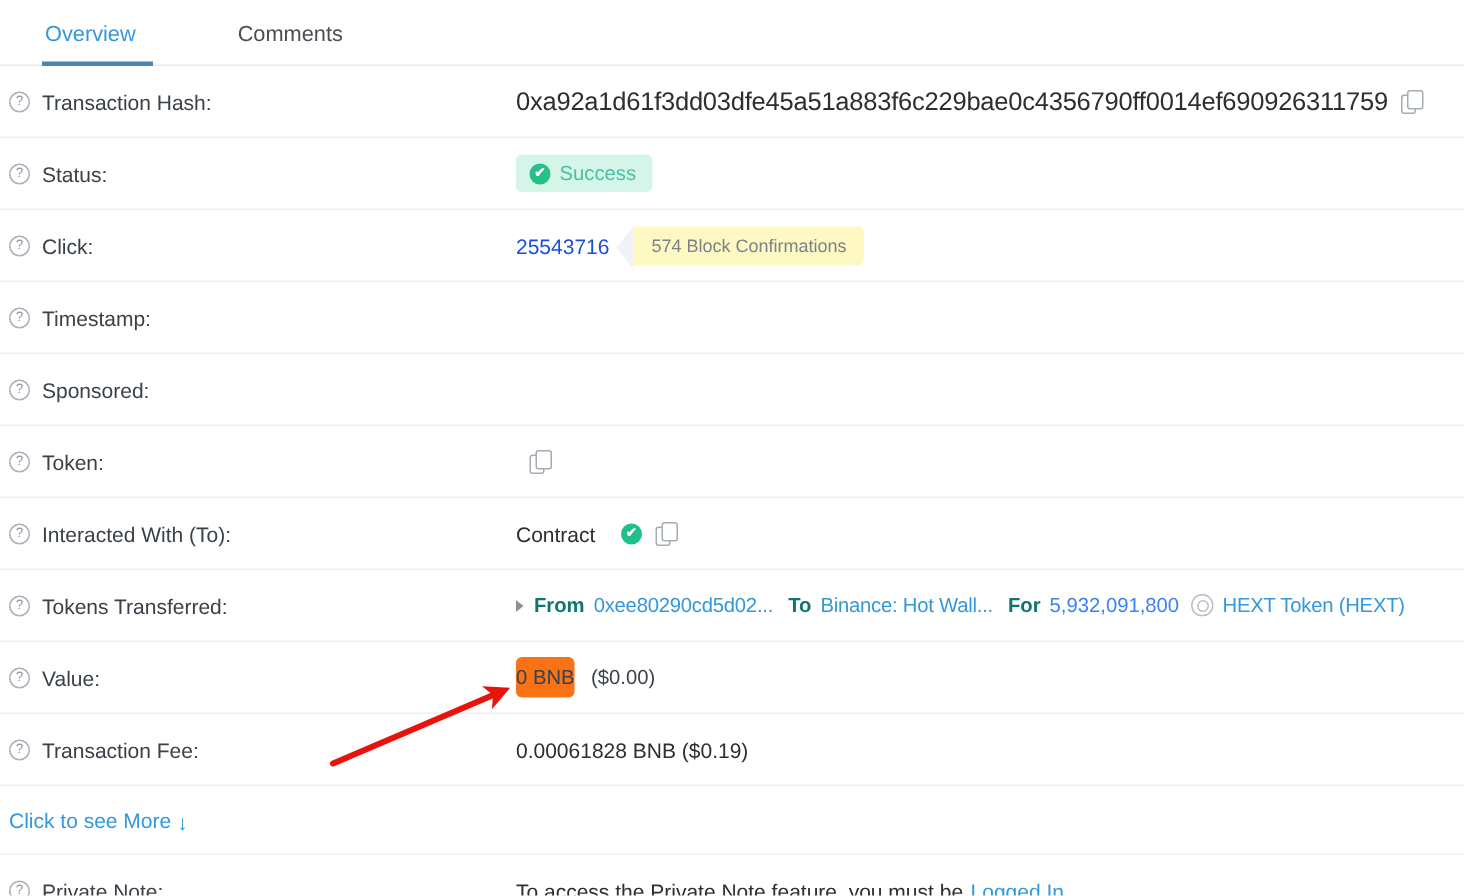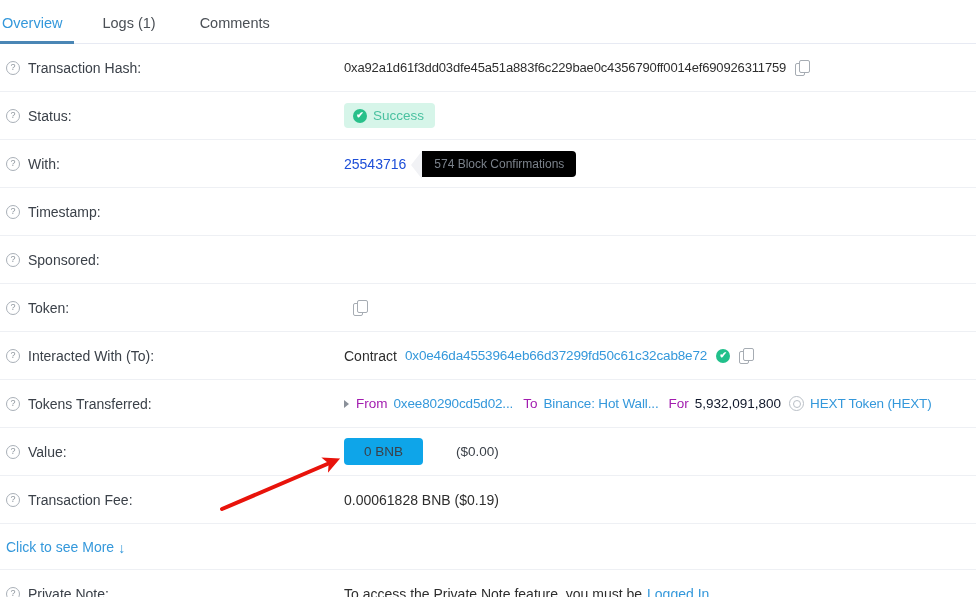--- a/index.html
+++ b/index.html
@@ -23,20 +23,21 @@
     border-bottom: 1px solid #e7eaf3;
   }
   .tab {
     position: relative;
     padding: 0 22px 13px 22px;
     font-size: 14.5px;
     color: #4a4f55;
     line-height: 1;
     cursor: pointer;
     white-space: nowrap;
+    margin-left: 28px;
   }
   .tab:first-child { padding-left: 2px; padding-right: 18px; }
   .tab.active { color: #3498db; font-weight: normal; }
   .tab.active::after {
     content: "";
     position: absolute;
     left: 0; right: 6px; bottom: -1px;
     height: 3px;
     background: #4a86b5;
   }
@@ -98,21 +99,21 @@
     position: absolute;
     border: 1.3px solid #a6acb3;
     border-radius: 2px;
   }
   .copy-icon::before { left: 0; top: 3px; width: 8px; height: 11px; background: #fff; }
   .copy-icon::after  { left: 4px; top: 0; width: 9px; height: 11px; background: #fff; }
 
   
   .mono-hash {
     font-family: "Liberation Sans", sans-serif;
-    font-size: 13px;
+    font-size: 17px;
     letter-spacing: -0.15px;
     color: #2e2e2e;
     white-space: nowrap;
   }
   .link {
     color: #3498db;
     text-decoration: none;
     cursor: pointer;
     white-space: nowrap;
   }
@@ -147,21 +148,21 @@
     line-height: 1;
     font-weight: bold;
   }
   .check-circle.verified { background: #21c08b; }
 
   
   .block-num { color: #1d4ed8; font-size: 14px; cursor: pointer; }
   .confirm-badge {
     position: relative;
     margin-left: 16px;
-    background: #000000;
+    background: #fef9c3;
     color: #7b828b;
     font-size: 12px;
     padding: 6px 12px 6px 12px;
     border-radius: 0 4px 4px 0;
     white-space: nowrap;
   }
   .confirm-badge::before {
     content: "";
     position: absolute;
     left: -11px; top: 0;
@@ -209,23 +210,23 @@
   }
   .caret-right {
     display: inline-block;
     width: 0; height: 0;
     border-top: 4px solid transparent;
     border-bottom: 4px solid transparent;
     border-left: 5px solid #8a9099;
     margin-right: 7px;
     flex: 0 0 5px;
   }
-  .tok-kw { font-weight: normal; color: #a21caf; margin-right: 6px; }
+  .tok-kw { font-weight: bold; color: #0f766e; margin-right: 6px; }
   .tok-kw.spaced { margin-left: 10px; }
-  .tok-val { color: #0f172a; margin-right: 8px; }
+  .tok-val { color: #3b82f6; margin-right: 8px; }
   .token-circle {
     display: inline-block;
     width: 15px; height: 15px;
     flex: 0 0 15px;
     border-radius: 50%;
     border: 1.5px solid #b9bfc6;
     margin-right: 6px;
     position: relative;
     background: #ffffff;
   }
@@ -234,28 +235,28 @@
     position: absolute;
     left: 3px; top: 3px;
     width: 6px; height: 6px;
     border-radius: 50%;
     border: 1.2px solid #b9bfc6;
   }
 
   
   .value-pill {
     display: inline-block;
-    background: #0ea5e9;
+    background: #f97316;
     color: #3b4149;
     font-size: 13.5px;
-    padding: 6px 20px;
+    padding: 6px 0;
     border-radius: 4px;
     margin-right: 11px;
   }
-  .muted { color: #3b4149; font-size: 13.5px; margin-left: 22px; }
+  .muted { color: #3b4149; font-size: 13.5px; }
 
   
   .see-more-row {
     display: flex;
     align-items: center;
     height: 46px;
     border-bottom: 1px solid #eef0f4;
     padding-left: 6px;
   }
   .see-more {
@@ -284,23 +285,20 @@
 </head>
 <body>
 
 <div class="page">
 
   <div class="tabs">
     <div class="tab active">
       <span>Overview</span>
     </div>
     <div class="tab">
-      <span>Logs (1)</span>
-    </div>
-    <div class="tab">
       <span>Comments</span>
     </div>
   </div>
 
   <div class="rows">
 
     <div class="row">
       <div class="row-label">
         <span class="help-icon">?</span>
         <span>Transaction Hash:</span>
@@ -320,21 +318,21 @@
         <span class="status-badge">
           <span class="check-circle">✔</span>
           <span>Success</span>
         </span>
       </div>
     </div>
 
     <div class="row">
       <div class="row-label">
         <span class="help-icon">?</span>
-        <span>With:</span>
+        <span>Click:</span>
       </div>
       <div class="row-value">
         <span class="block-num">25543716</span>
         <span class="confirm-badge">574 Block Confirmations</span>
       </div>
     </div>
 
     <div class="row">
       <div class="row-label">
         <span class="help-icon">?</span>
@@ -360,21 +358,20 @@
       </div>
     </div>
 
     <div class="row">
       <div class="row-label">
         <span class="help-icon">?</span>
         <span>Interacted With (To):</span>
       </div>
       <div class="row-value">
         <span style="margin-right:8px">Contract</span>
-        <span class="addr-link">0x0e46da4553964eb66d37299fd50c61c32cab8e72</span>
         <span class="check-circle verified" style="margin-left:9px">✔</span>
         <span class="copy-icon"></span>
       </div>
     </div>
 
     <div class="row">
       <div class="row-label">
         <span class="help-icon">?</span>
         <span>Tokens Transferred:</span>
       </div>

